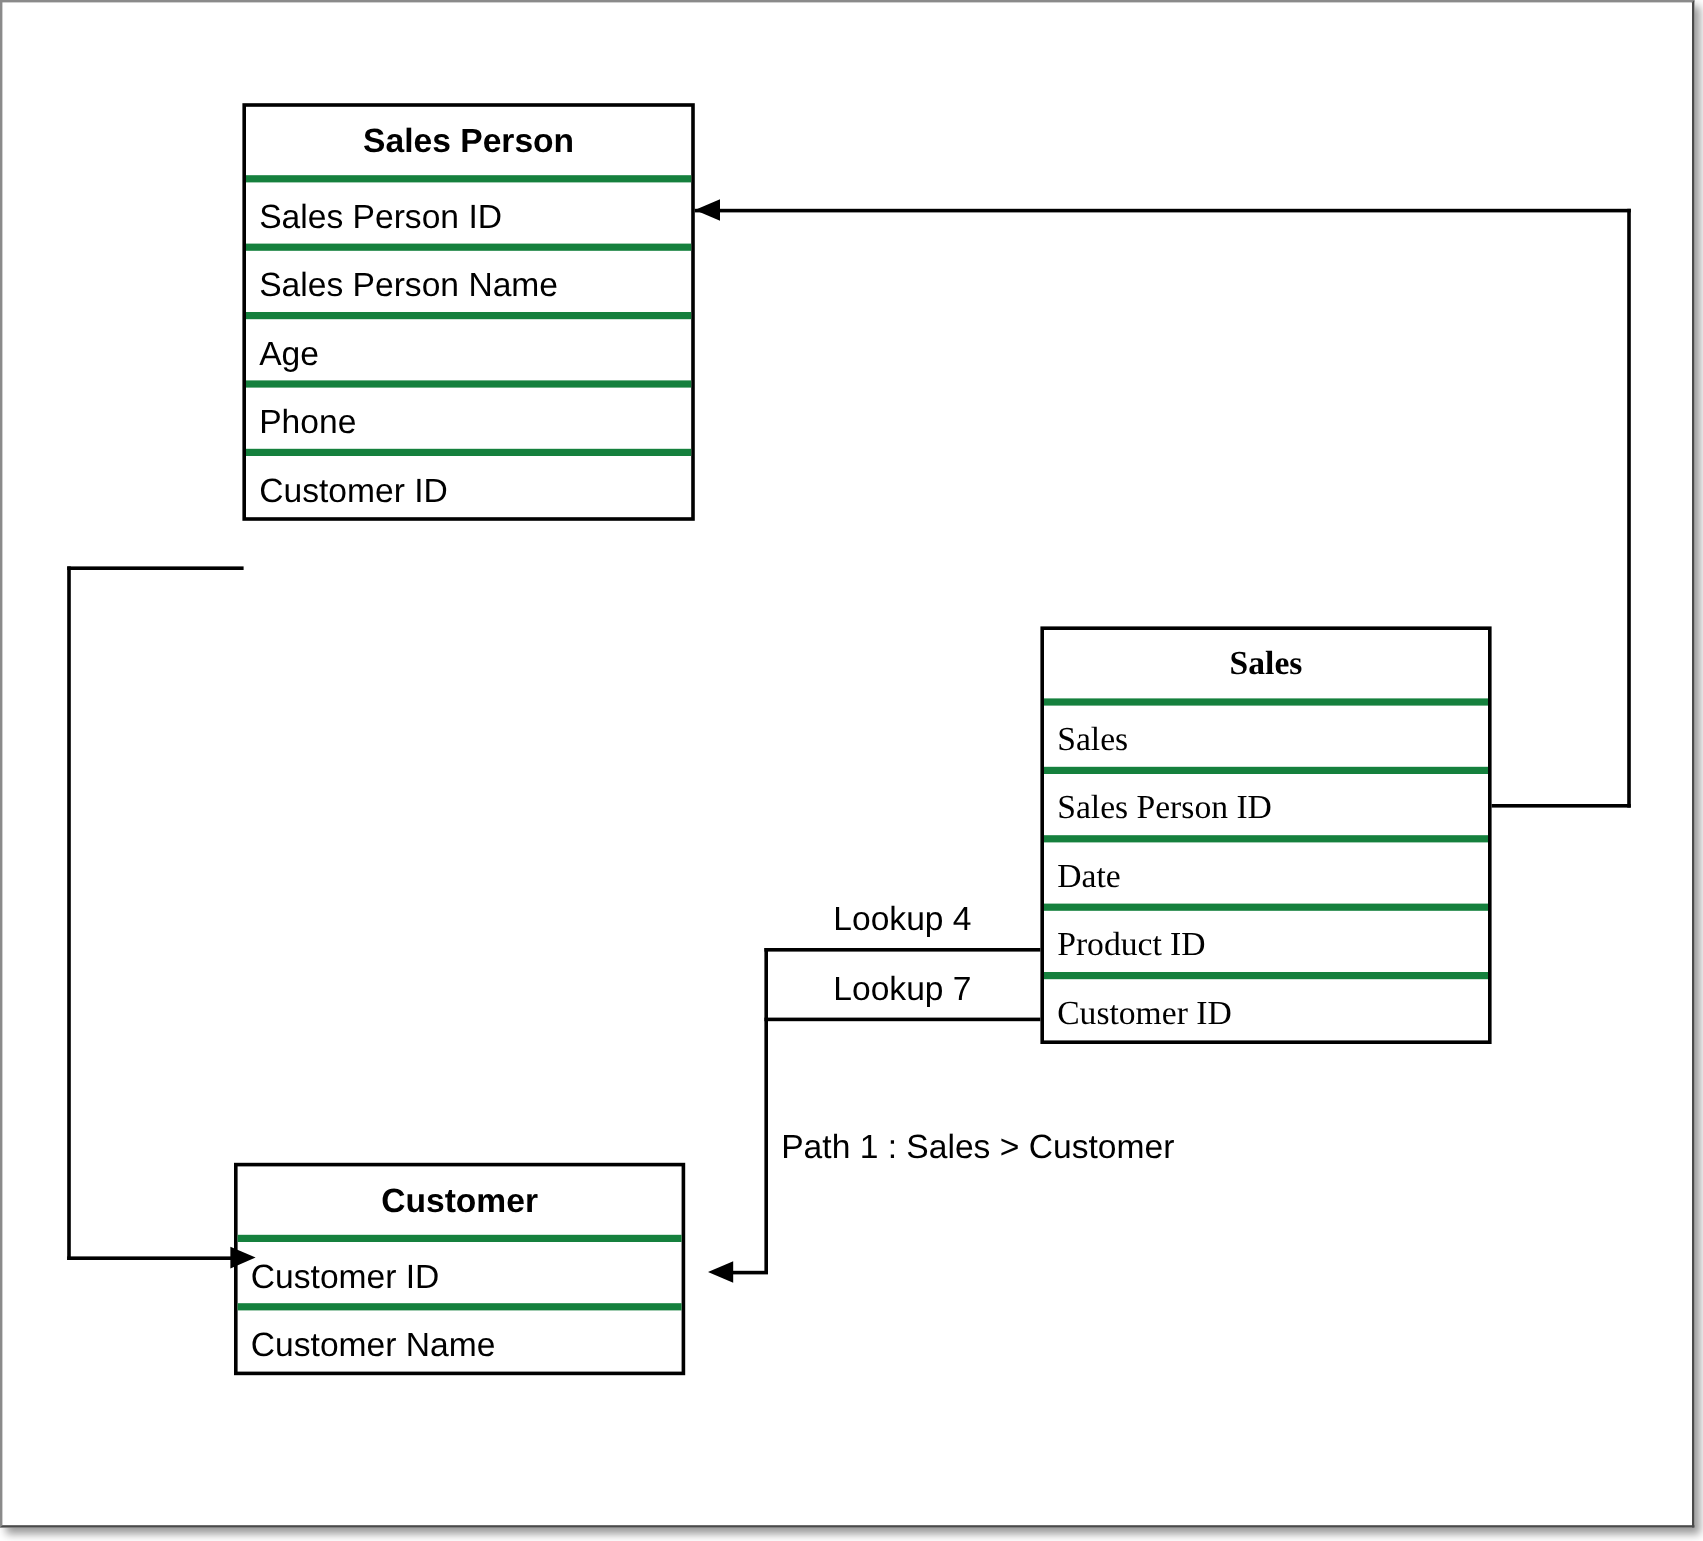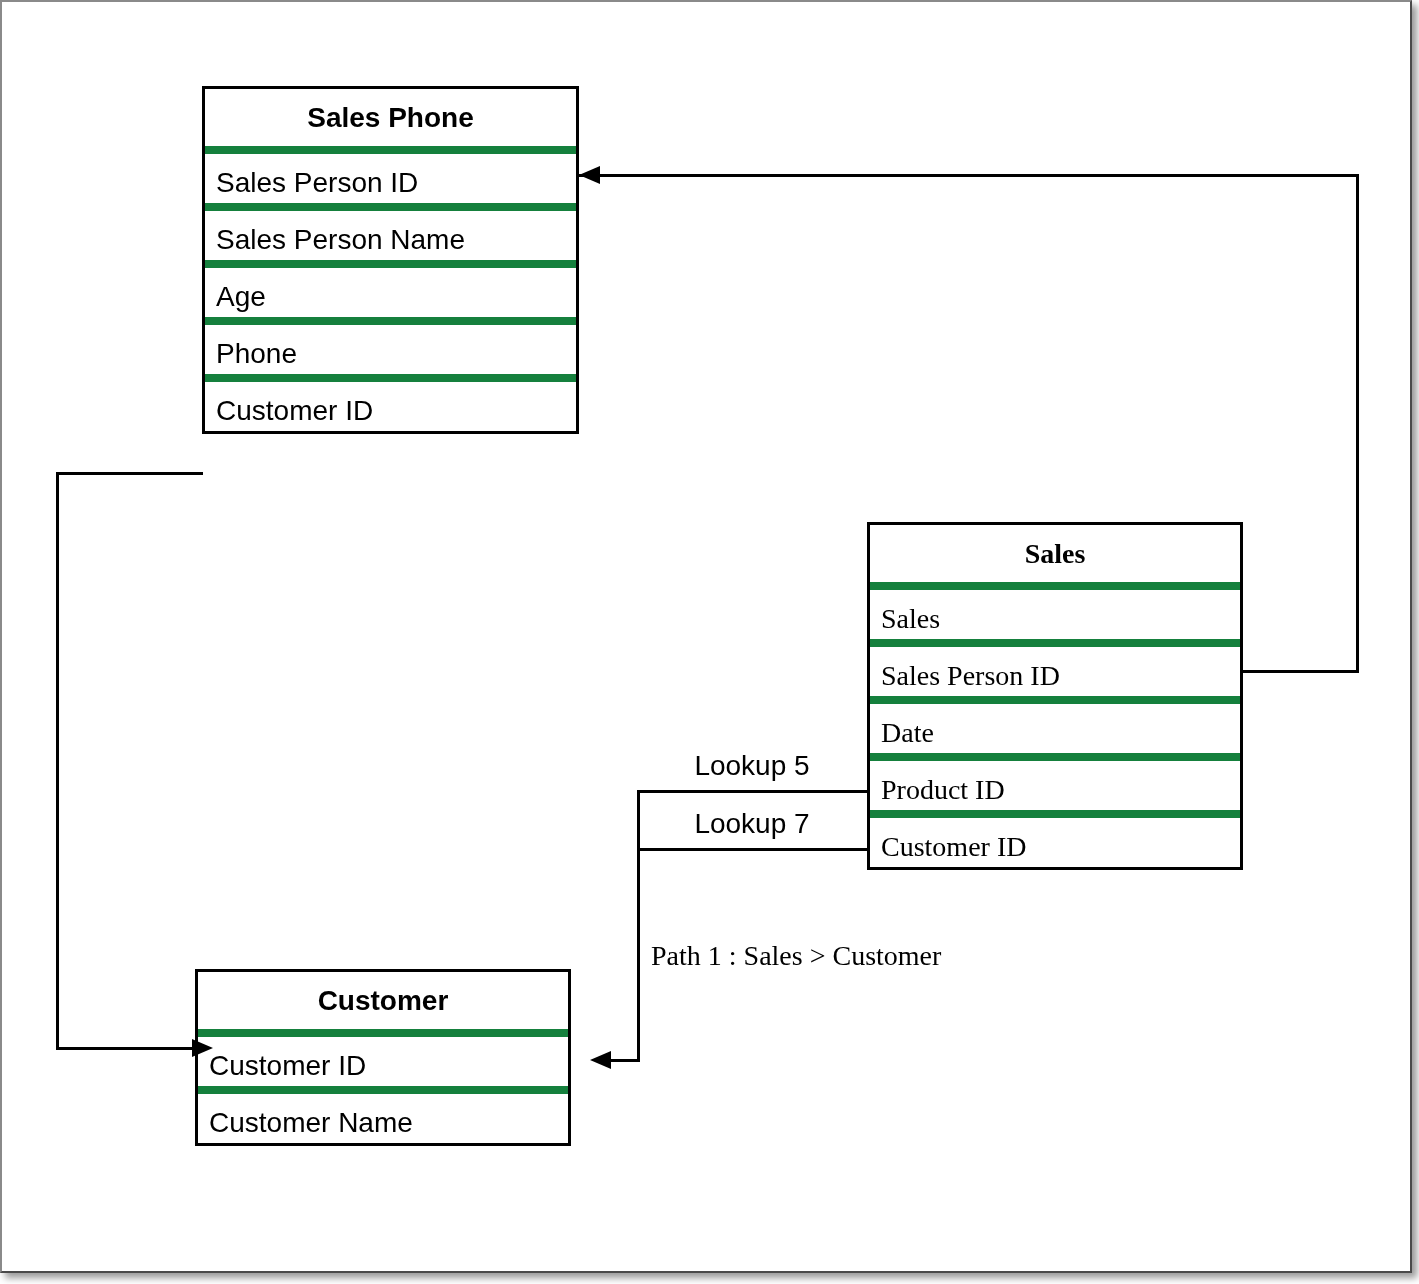--- a/index.html
+++ b/index.html
@@ -7,21 +7,21 @@
               font-family:"Liberation Sans", sans-serif; color:#000; }
   .page { position:absolute; left:0; top:0; width:1412px; height:1273px;
           background:#ffffff;
           border:2px solid;
           border-color:#8a8a8a #4a4a4a #4a4a4a #8a8a8a;
           box-shadow:5px 5px 7px rgba(0,0,0,0.40); }
 
   
   .etable { position:absolute; background:#fff; border:3px solid #000; font-size:28px; }
   .etable .t-header { height:57px; line-height:57px; text-align:center; font-weight:bold; }
-  .etable .t-row { height:57px; line-height:57px; padding-left:11px; border-top:8px solid #15803d;
+  .etable .t-row { height:57px; line-height:57px; padding-left:11px; border-top:6px solid #15803d;
                    white-space:nowrap; overflow:hidden; }
 
   #tbl-sales-person { left:200px; top:84px;  width:377px; }
   #tbl-sales        { left:865px; top:520px; width:376px;font-family:Liberation Serif, serif; }
   #tbl-customer     { left:193px; top:967px; width:376px; }
 
   
   .seg { position:absolute; background:#000; }
 
   
@@ -34,21 +34,21 @@
   
   .label { position:absolute; font-size:28px; white-space:nowrap; }
   .label.centered { text-align:center; }
 </style>
 </head>
 <body>
 
 <div class="page">
 
   <div class="etable" id="tbl-sales-person">
-    <div class="t-header">Sales Phone</div>
+    <div class="t-header">Sales Person</div>
     <div class="t-row">Sales Person ID</div>
     <div class="t-row">Sales Person Name</div>
     <div class="t-row">Age</div>
     <div class="t-row">Phone</div>
     <div class="t-row">Customer ID</div>
   </div>
 
   <div class="etable" id="tbl-sales">
     <div class="t-header">Sales</div>
     <div class="t-row">Sales</div>
@@ -73,17 +73,17 @@
   <div class="seg" style="left:54px; top:470px; width:3px; height:578px;"></div>
   <div class="seg" style="left:54px; top:1045px; width:137px; height:3px;"></div>
   <div class="arrow right" style="left:190px; top:1037px;"></div>
 
   <div class="seg" style="left:635px; top:788px; width:230px; height:3px;"></div>
   <div class="seg" style="left:635px; top:846px; width:230px; height:3px;"></div>
   <div class="seg" style="left:635px; top:788px; width:3px; height:271px;"></div>
   <div class="seg" style="left:607px; top:1057px; width:31px; height:3px;"></div>
   <div class="arrow left" style="left:588px; top:1049px;"></div>
 
-  <div class="label centered" style="left:635px; top:748px; width:230px;">Lookup 5</div>
+  <div class="label centered" style="left:635px; top:748px; width:230px;">Lookup 4</div>
   <div class="label centered" style="left:635px; top:806px; width:230px;">Lookup 7</div>
-  <div class="label" style="left:649px; top:938px;font-family:Liberation Serif, serif;">Path 1 : Sales &gt; Customer</div>
+  <div class="label" style="left:649px; top:938px;">Path 1 : Sales &gt; Customer</div>
 
 </div>
 
 </body></html>

